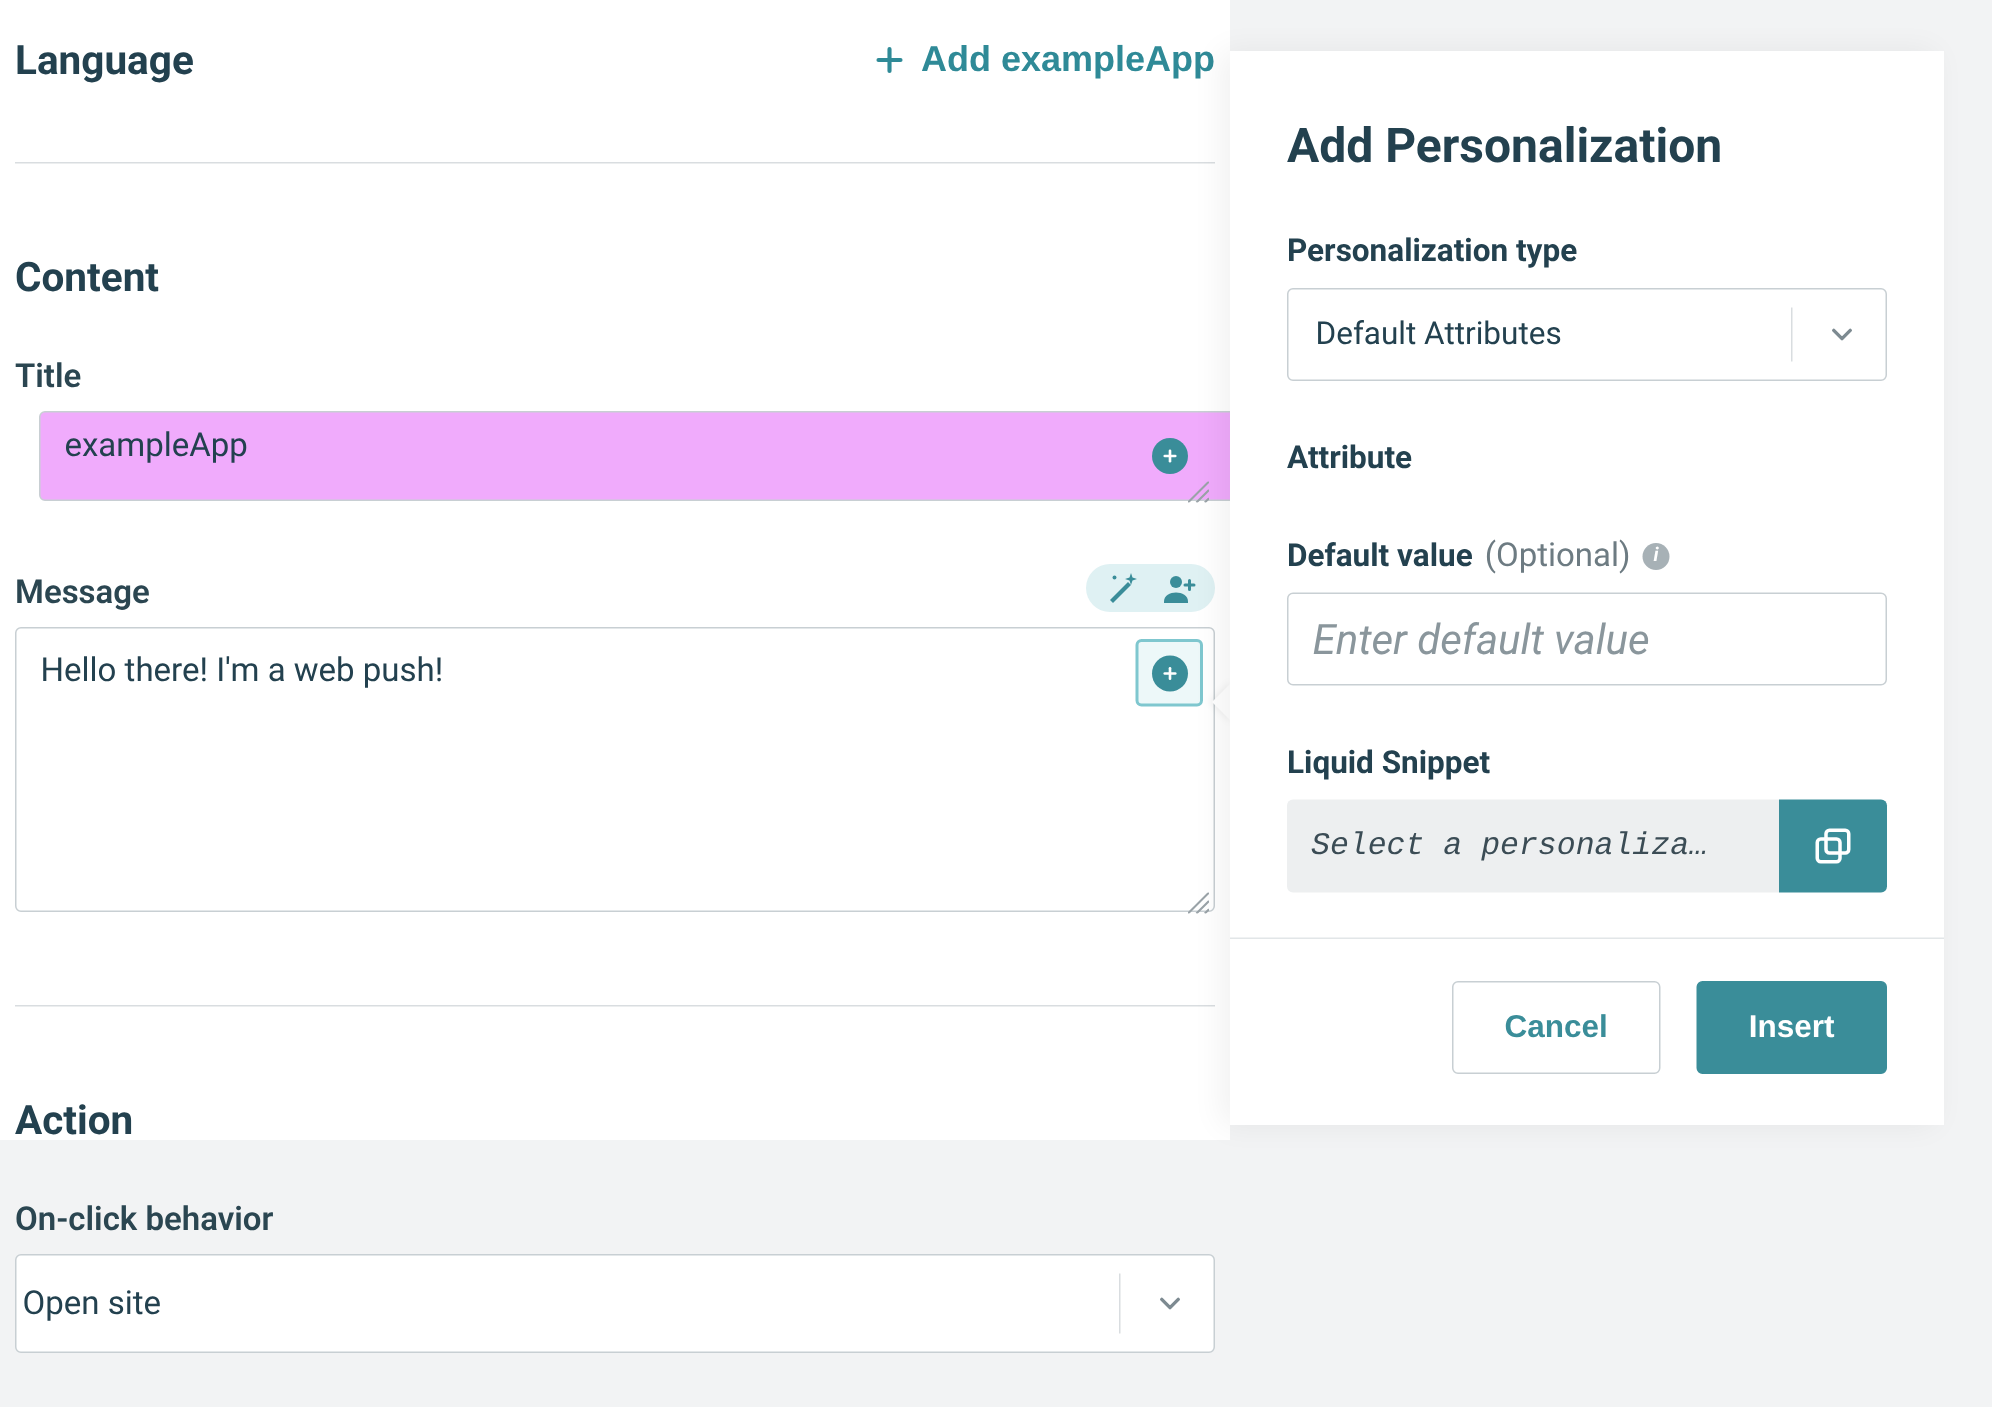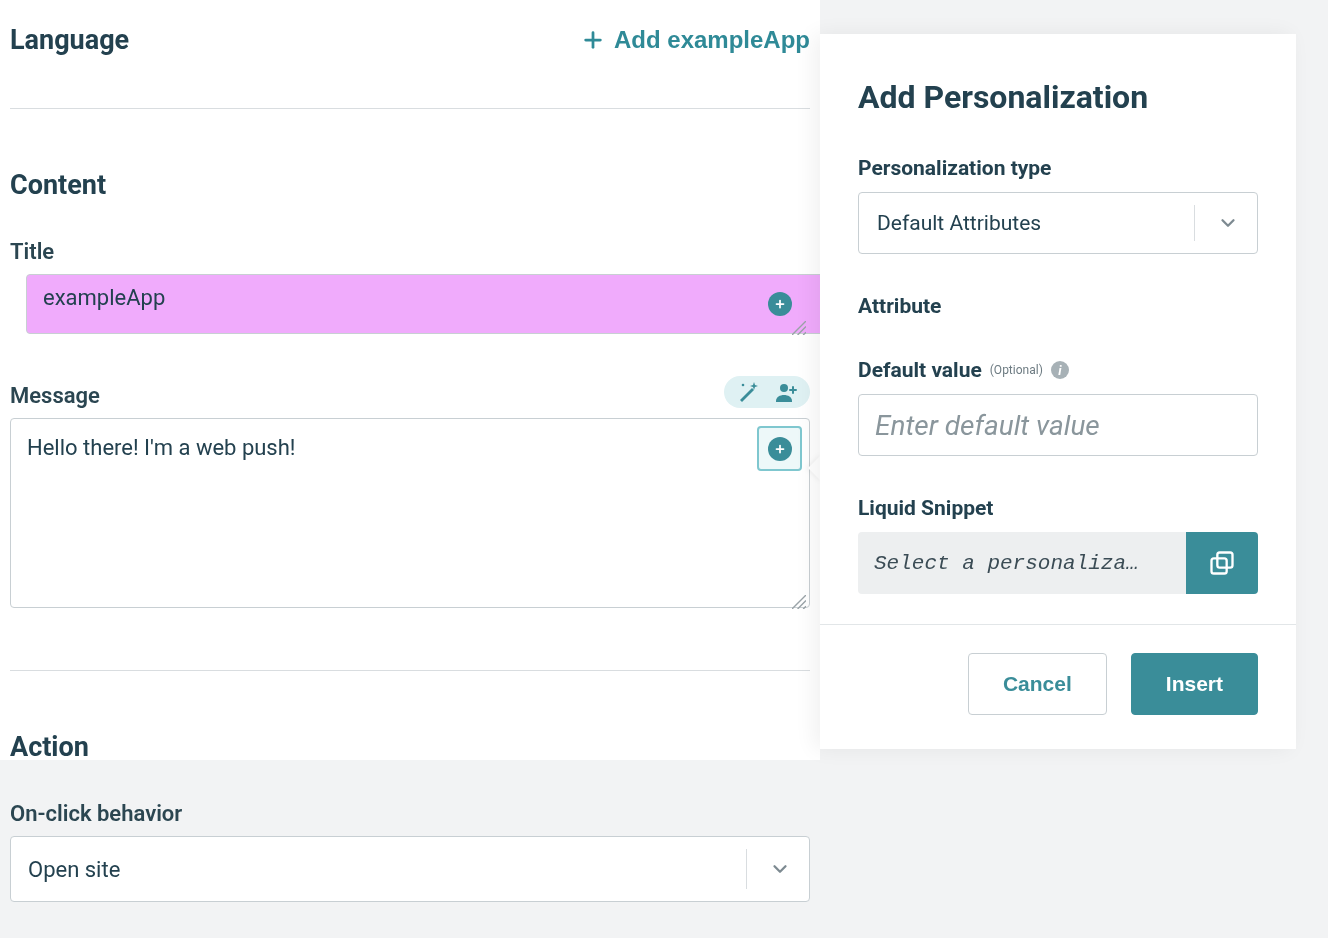--- a/index.html
+++ b/index.html
@@ -27,30 +27,30 @@
   .resize-handle { position: absolute; right: 4px; bottom: 4px; width: 14px; height: 14px; pointer-events: none; }
   .resize-handle svg { width: 14px; height: 14px; }
 
   .circle-plus { position: absolute; width: 24px; height: 24px; border-radius: 50%; background: #3a8d99; display:flex; align-items:center; justify-content:center; cursor: pointer; }
   .circle-plus svg { width: 14px; height: 14px; color:#fff; }
   .title-plus { right: 18px; top: 18px; }
   .msg-plus-ring { position:absolute; right: 8px; top: 8px; width: 45px; height: 45px; border: 2px solid #7fc7cf; border-radius: 4px; background: #edf8f9; display:flex; align-items:center; justify-content:center; }
   .msg-plus-ring .circle-plus { position: static; }
 
   .action-section { padding-top: 60px; }
-  .select { width: 100%; height: 66px; border: 1px solid #c8cfd3; border-radius: 4px; display:flex; align-items:center; justify-content:space-between; padding: 0 18px 0 17px; font-size: 22px; color: #23414f; background:#fff; cursor:pointer; }
+  .select { width: 100%; height: 66px; border: 1px solid #c8cfd3; border-radius: 4px; display:flex; align-items:center; justify-content:space-between; padding: 0 18px 0 4px; font-size: 22px; color: #23414f; background:#fff; cursor:pointer; }
   .select .sel-right { display:flex; align-items:center; gap:18px; border-left:1px solid #d9dde0; padding-left:22px; height:40px; }
   .chev { width: 22px; height: 22px; color:#7d8a91; }
 
   
   .right-panel { position:absolute; left: 820px; top: 34px; width: 476px; background:#fff; box-shadow: -6px 0 20px rgba(0,0,0,0.06); border-radius: 0 0 0 0; }
   .rp-inner { padding: 44px 38px 0 38px; }
   .rp-title { font-size: 32px; font-weight: 700; color: #23414f; margin-bottom: 40px; }
   .rp-label { font-size: 21px; font-weight: 700; color: #23414f; margin-bottom: 12px; display:flex; align-items:center; gap:8px; }
-  .rp-label .opt { font-weight: 400; color:#6d7b82; font-size:12px; }
+  .rp-label .opt { font-weight: 400; color:#6d7b82; font-size:22px; }
   .info-ic { width:18px; height:18px; border-radius:50%; background:#a7b1b6; display:inline-flex; align-items:center; justify-content:center; color:#fff; font-size:13px; font-weight:700; font-style:italic; }
   .rp-field { margin-bottom: 40px; }
   .rp-select { height: 62px; border:1px solid #c8cfd3; border-radius:4px; display:flex; align-items:center; justify-content:space-between; padding:0 18px; font-size:21px; color:#23414f; cursor:pointer; }
   .rp-select .sel-right { display:flex; align-items:center; gap:18px; border-left:1px solid #d9dde0; padding-left:22px; height:36px; }
   .rp-select.placeholder span:first-child { color:#8a969c; font-style: italic; }
   .rp-input { width:100%; height:62px; border:1px solid #c8cfd3; border-radius:4px; padding:0 16px; font-size:28px; font-family:inherit; }
   .rp-input::placeholder { color:#8a969c; font-style: italic; }
 
   .snippet-row { display:flex; gap:0; }
   .snippet-box { flex:1; height:62px; background:#edeff0; border-radius:4px 0 0 4px; display:flex; align-items:center; padding:0 16px; font-family: "Courier New", monospace; font-style: italic; color:#3b4c55; font-size:21px; overflow:hidden; white-space:nowrap; }

